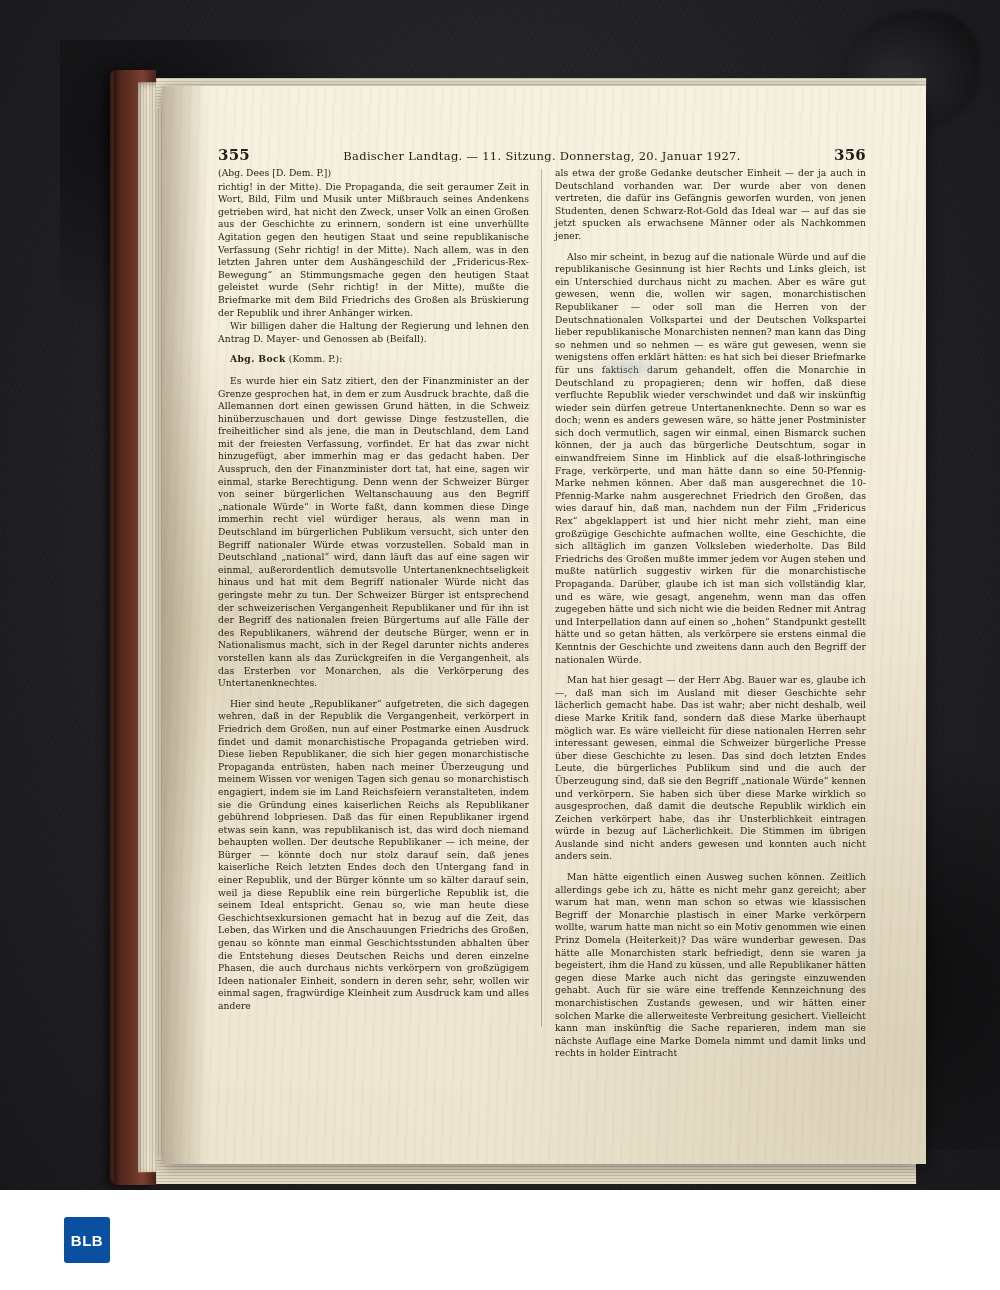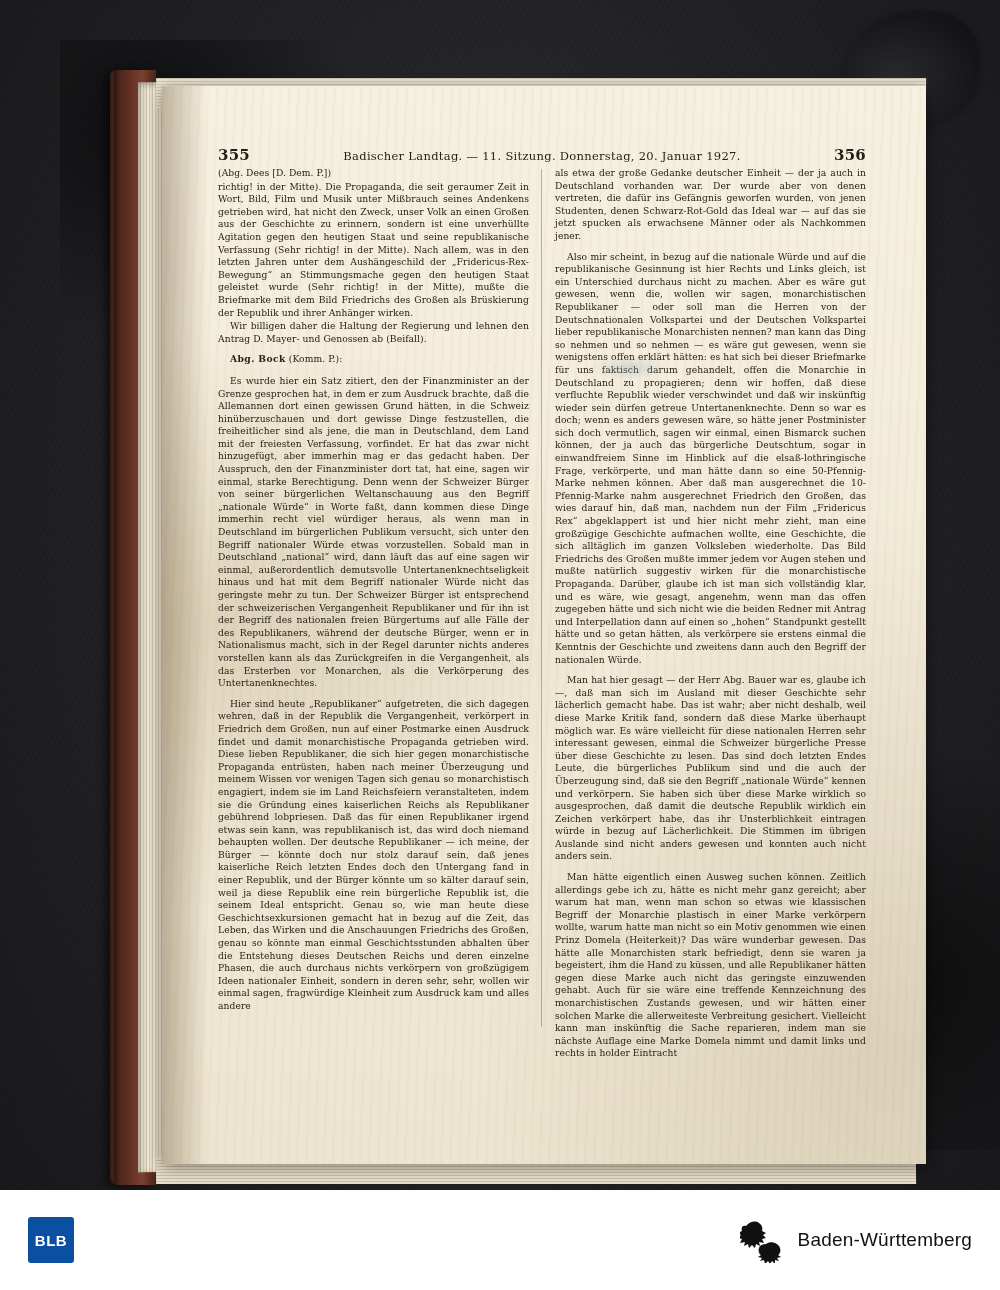--- a/index.html
+++ b/index.html
@@ -216,20 +216,21 @@
     display: flex;
     align-items: center;
     justify-content: space-between;
     padding: 0 28px;
     box-sizing: border-box;
   }
   .brand-left {
     display: flex;
     align-items: flex-end;
     gap: 14px;
+    margin-left: 36px;
   }
   .blb-logo {
     width: 46px;
     height: 46px;
     background: #0a4fa0;
     color: #fff;
     border-radius: 3px;
     display: flex;
     align-items: center;
     justify-content: center;
@@ -318,22 +319,13 @@
         </div>
       </div>
     </div>
   </div>
 </div>
 
 <div class="footer">
   <div class="brand-left">
     <div class="blb-logo">BLB</div>
   </div>
-  <div class="brand-right">
-    <svg class="griffin" viewBox="0 0 44 46" aria-hidden="true">
-      <g fill="#111">
-        <path d="M6 9c3-4 9-6 13-3 3 2 4 5 3 8l4 2-3 2 3 3-4 1 2 4-5-1 1 4-4-2-1 4-3-3-3 3-1-4-4 2 1-4-5 1 2-4-4-1 3-3-3-2 4-2c-1-3 0-6 4-5z"></path>
-        <path d="M26 27c4-3 10-2 13 2 2 3 2 7-1 9l3 2-4 1 2 3-4-1v4l-3-3-2 3-2-3-3 3-1-4-4 1 2-3-4-1 3-2c-3-2-3-6-1-9 1-1 3-2 6-2z"></path>
-      </g>
-    </svg>
-    <div class="bw-text">Baden-Württemberg</div>
-  </div>
 </div>
 
 </body></html>

